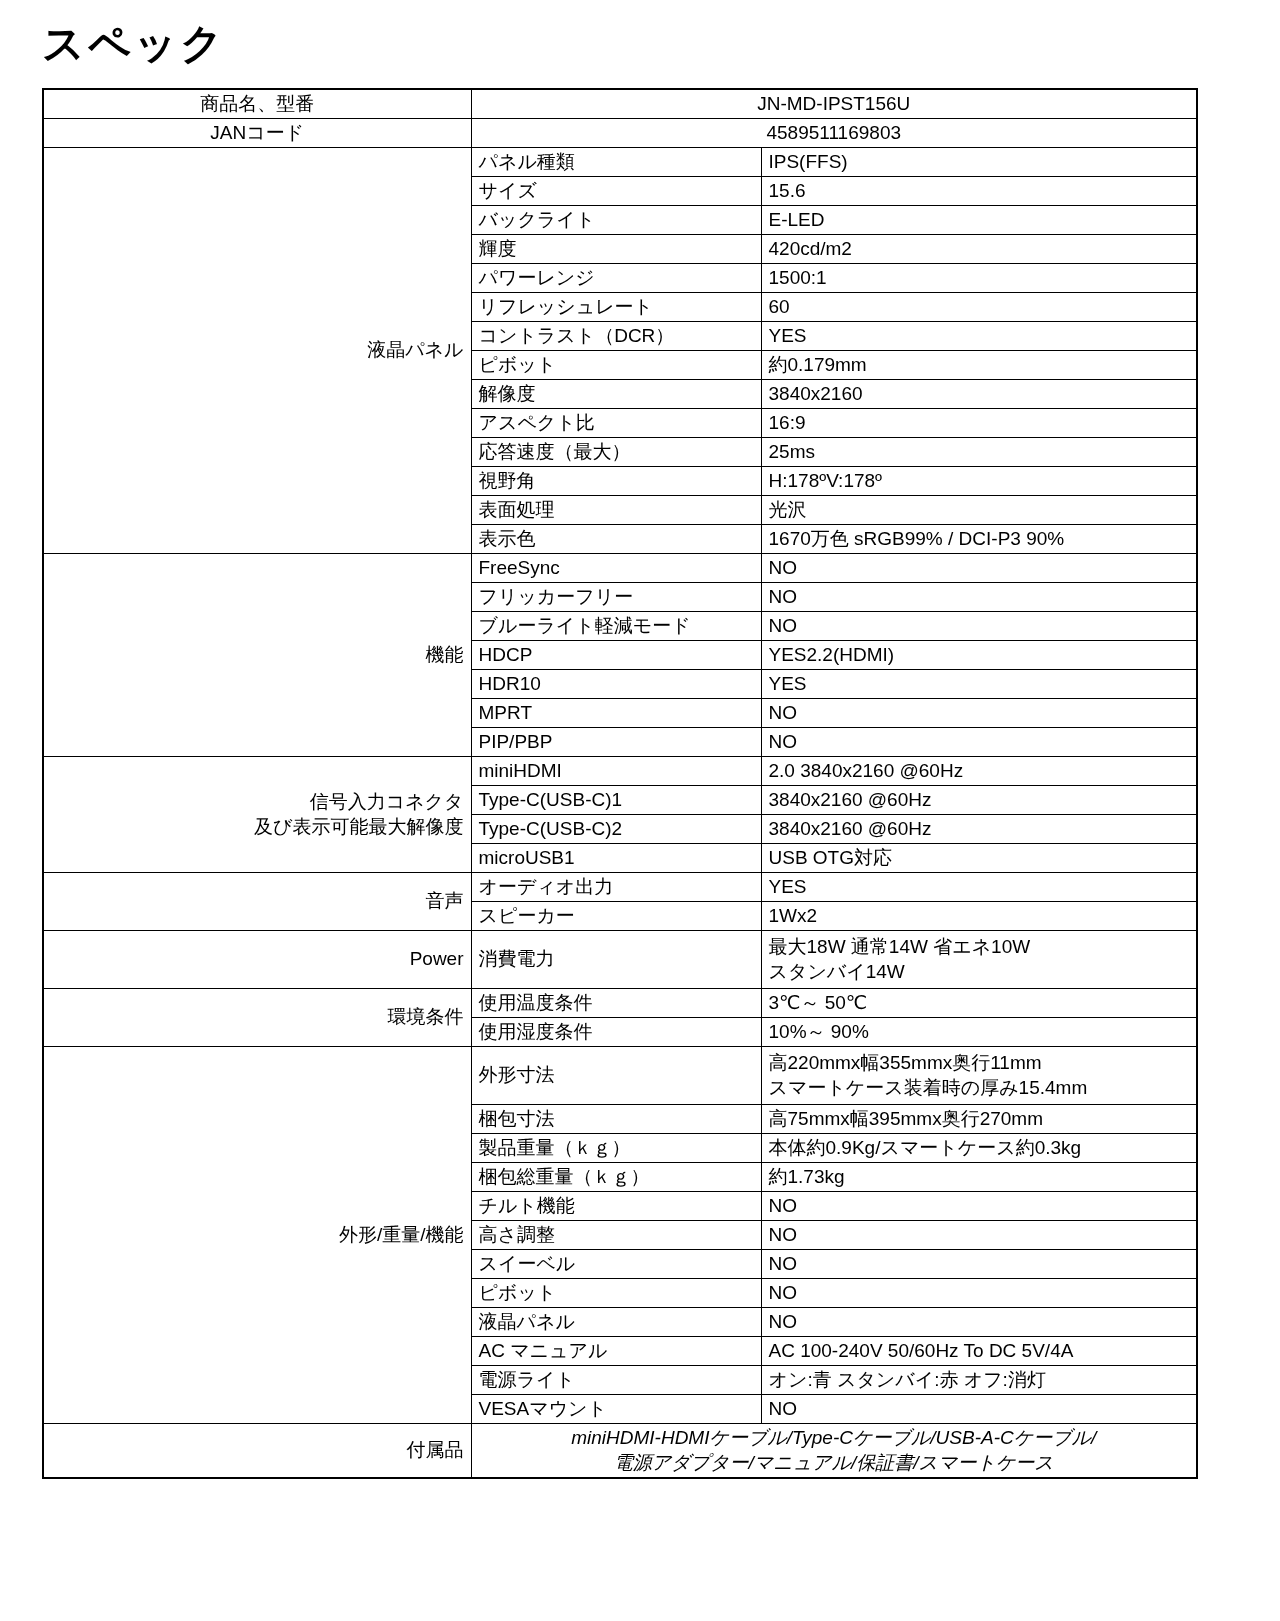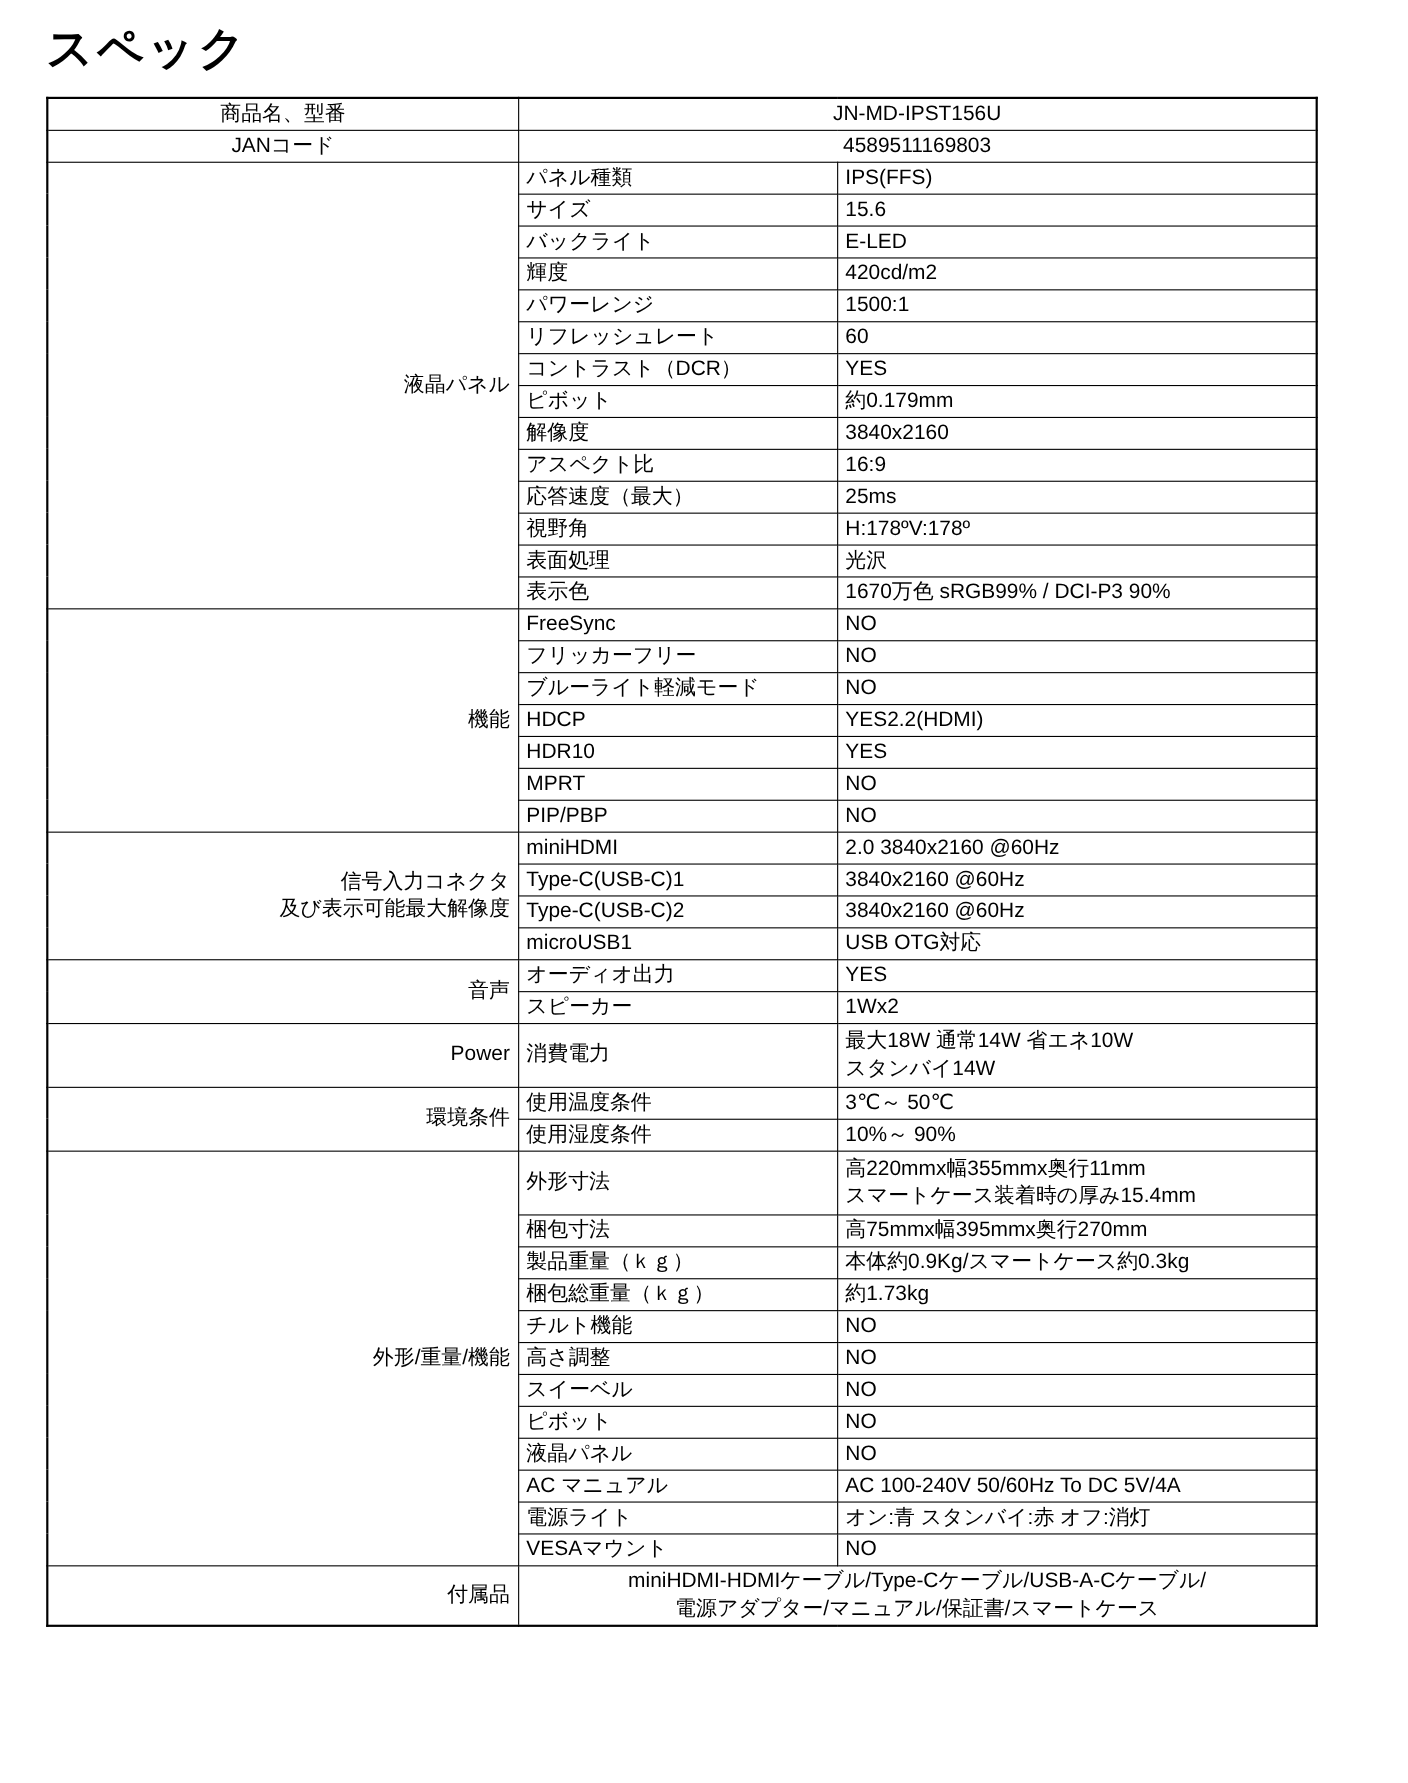--- a/index.html
+++ b/index.html
@@ -40,20 +40,21 @@
   td.group { text-align: right; white-space: pre-line; }
   td.center { text-align: center; }
   td.val { white-space: pre-line; margin-top: 42px; }
   td.hlabel { text-align: center; }
   td.footer-val {
     font-size: 22px;
     text-align: center;
     white-space: pre-line;
     padding: 10px 6px;
     line-height: 1.5;
+    font-style: italic;
   }
 </style>
 </head>
 <body>
 
 <div class="page">
   <h1 class="title">スペック</h1>
   <table class="spec">
     <colgroup>
       <col class="c1">

